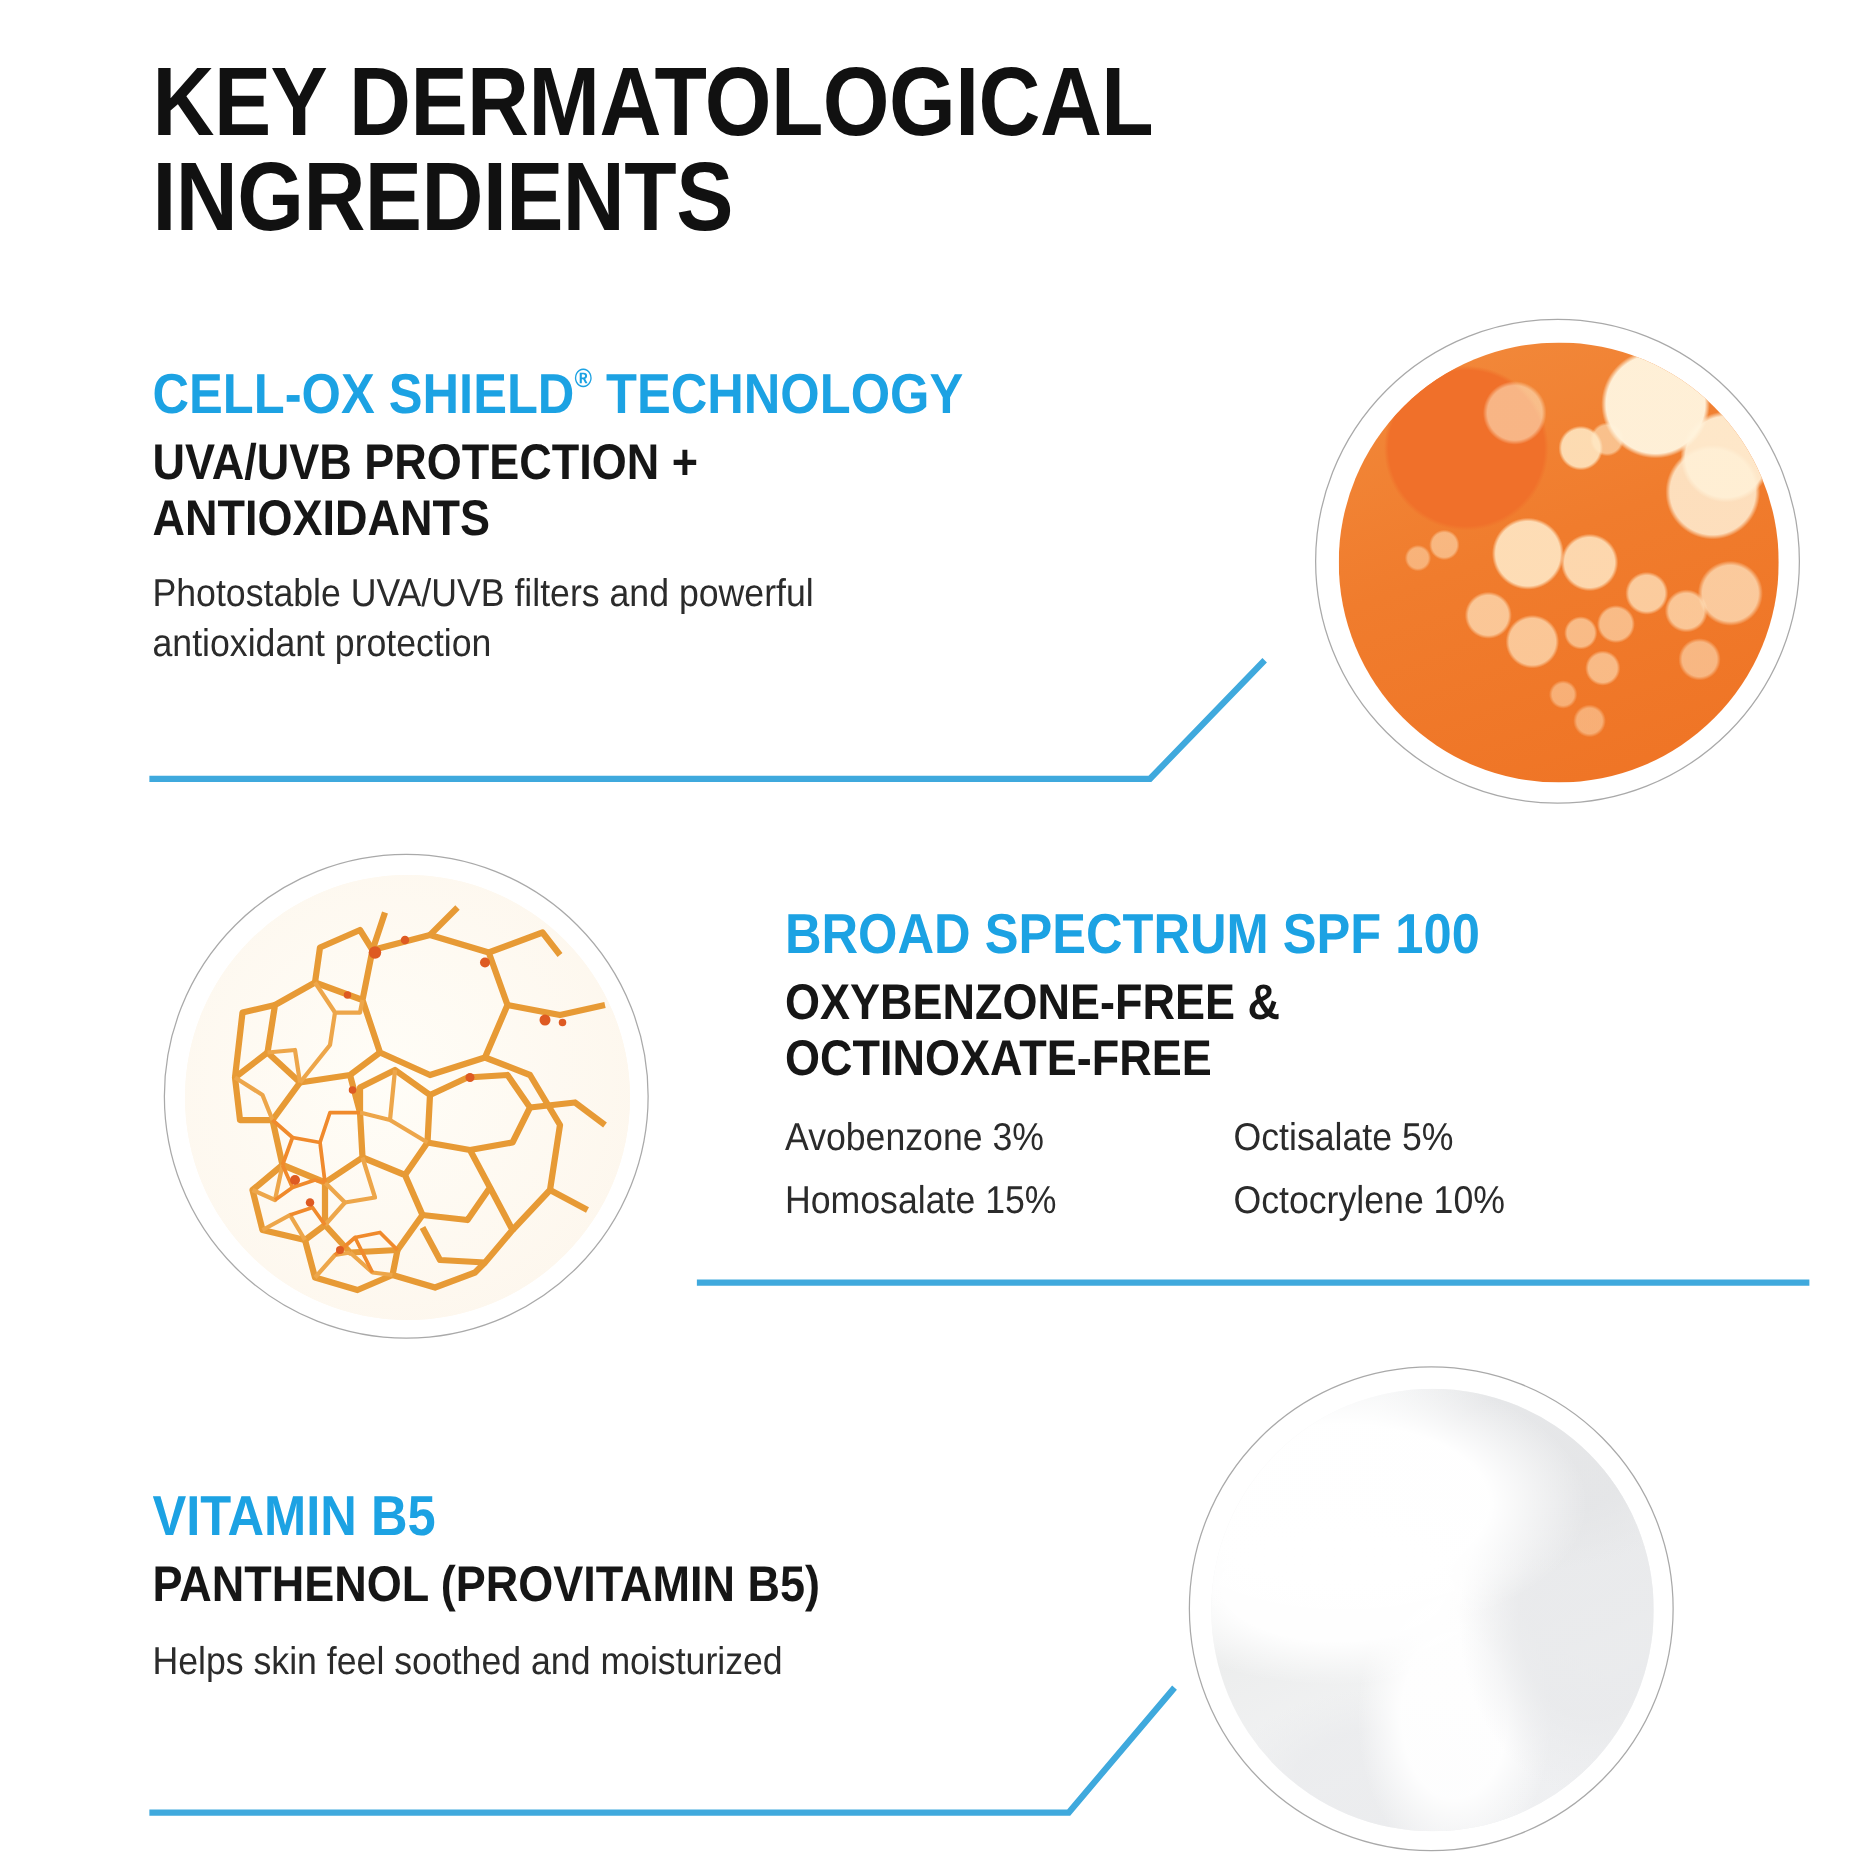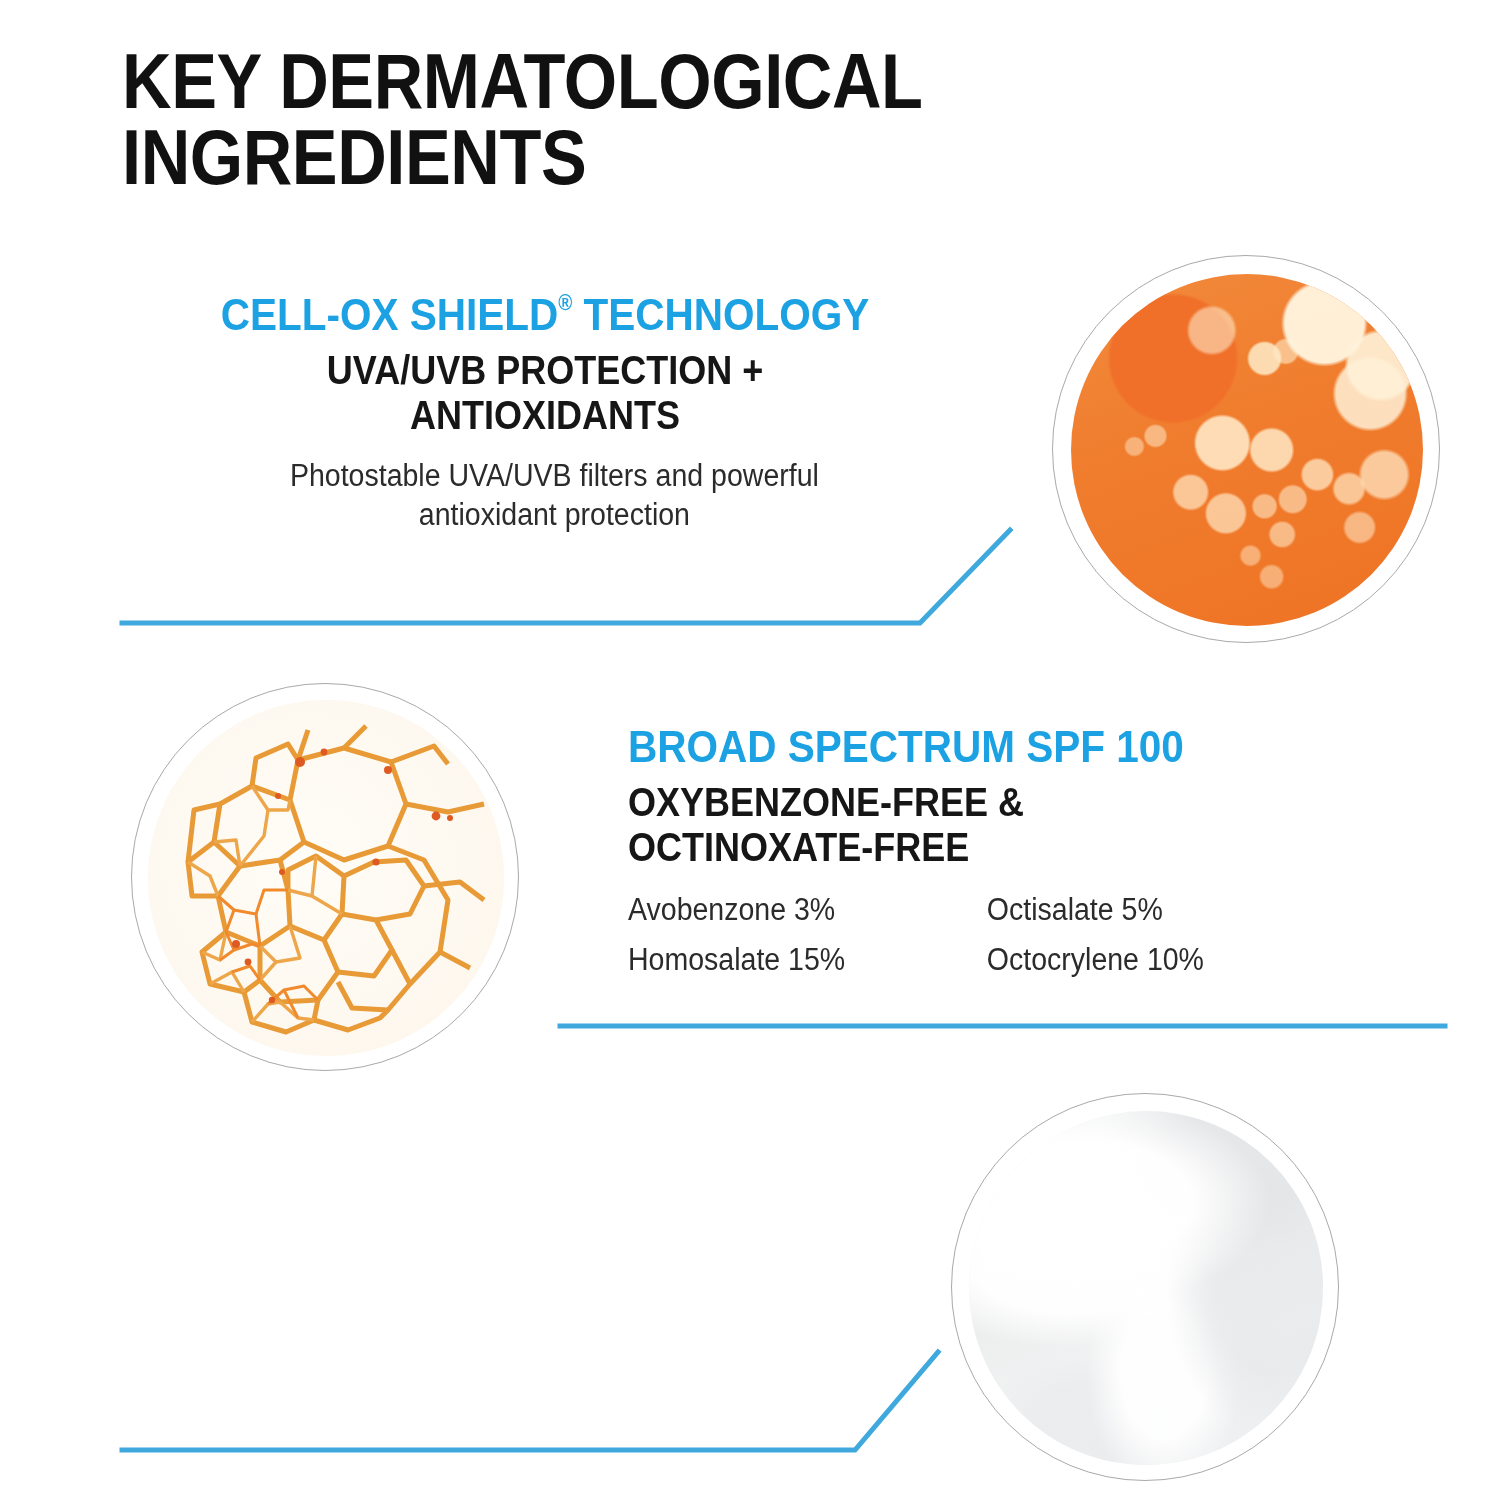--- a/index.html
+++ b/index.html
@@ -171,21 +171,21 @@
   }
 </style>
 </head>
 <body>
 
 <div id="canvas">
 
   <div class="page-title">KEY DERMATOLOGICAL
 INGREDIENTS</div>
 
-  <div class="block" style="left:122px; top:292px; width:940px;text-align:center;">
+  <div class="block" style="left:122px; top:292px; width:940px;">
 
     <div class="block-heading">
       <span>CELL-OX SHIELD</span><span class="reg">®</span><span> TECHNOLOGY</span>
     </div>
 
     <div class="block-subheading">UVA/UVB PROTECTION +
 ANTIOXIDANTS</div>
 
     <div class="block-body">Photostable UVA/UVB filters and powerful
 antioxidant protection</div>
@@ -291,20 +291,28 @@
             <circle cx="88" cy="244" r="4"></circle>
             <circle cx="100" cy="262" r="3.4"></circle>
             <circle cx="124" cy="300" r="3.2"></circle>
             <circle cx="134" cy="172" r="3"></circle>
           </g>
         </svg>
       </div>
     </div>
   </div>
 
+  <div class="block" style="left:122px; top:1190px; width:900px;">
+
+    <div class="block-heading">VITAMIN B5</div>
+
+    <div class="block-subheading">PANTHENOL (PROVITAMIN B5)</div>
+
+    <div class="block-body">Helps skin feel soothed and moisturized</div>
+  </div>
 
   <svg class="connector" style="left:110px; top:1330px; width:860px; height:150px;" viewBox="0 0 860 150">
     <polyline points="12,120 745,120 828,22" fill="none" stroke="#3FA9DD" stroke-width="5" stroke-linecap="square" stroke-linejoin="miter"></polyline>
   </svg>
 
   <div class="photo-circle" style="left:951px; top:1093px; width:388px; height:388px;">
     <div class="photo-inner" style="left:17px; top:17px; width:354px; height:354px;">
       <div class="tex-cream"></div>
     </div>
   </div>

